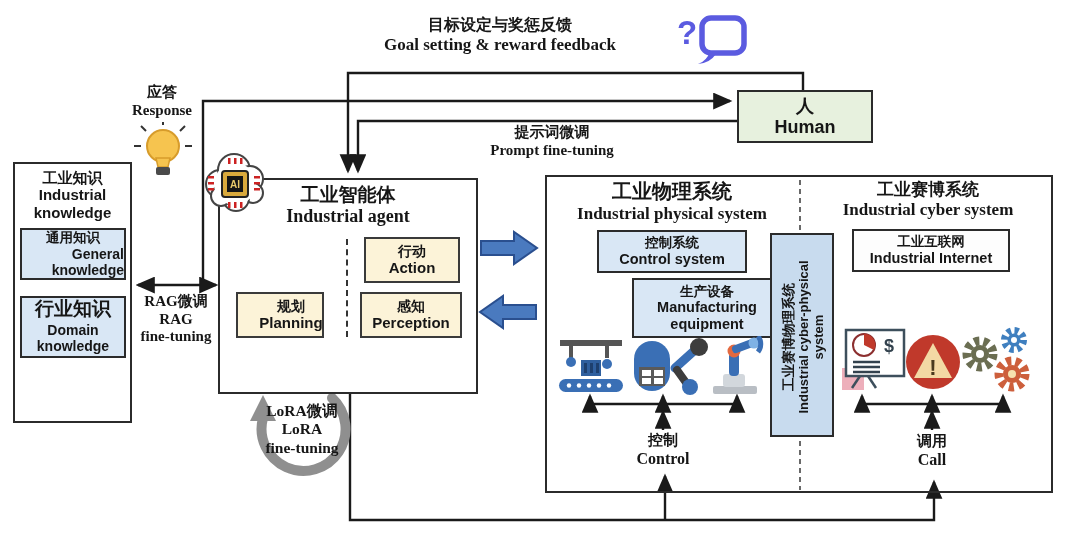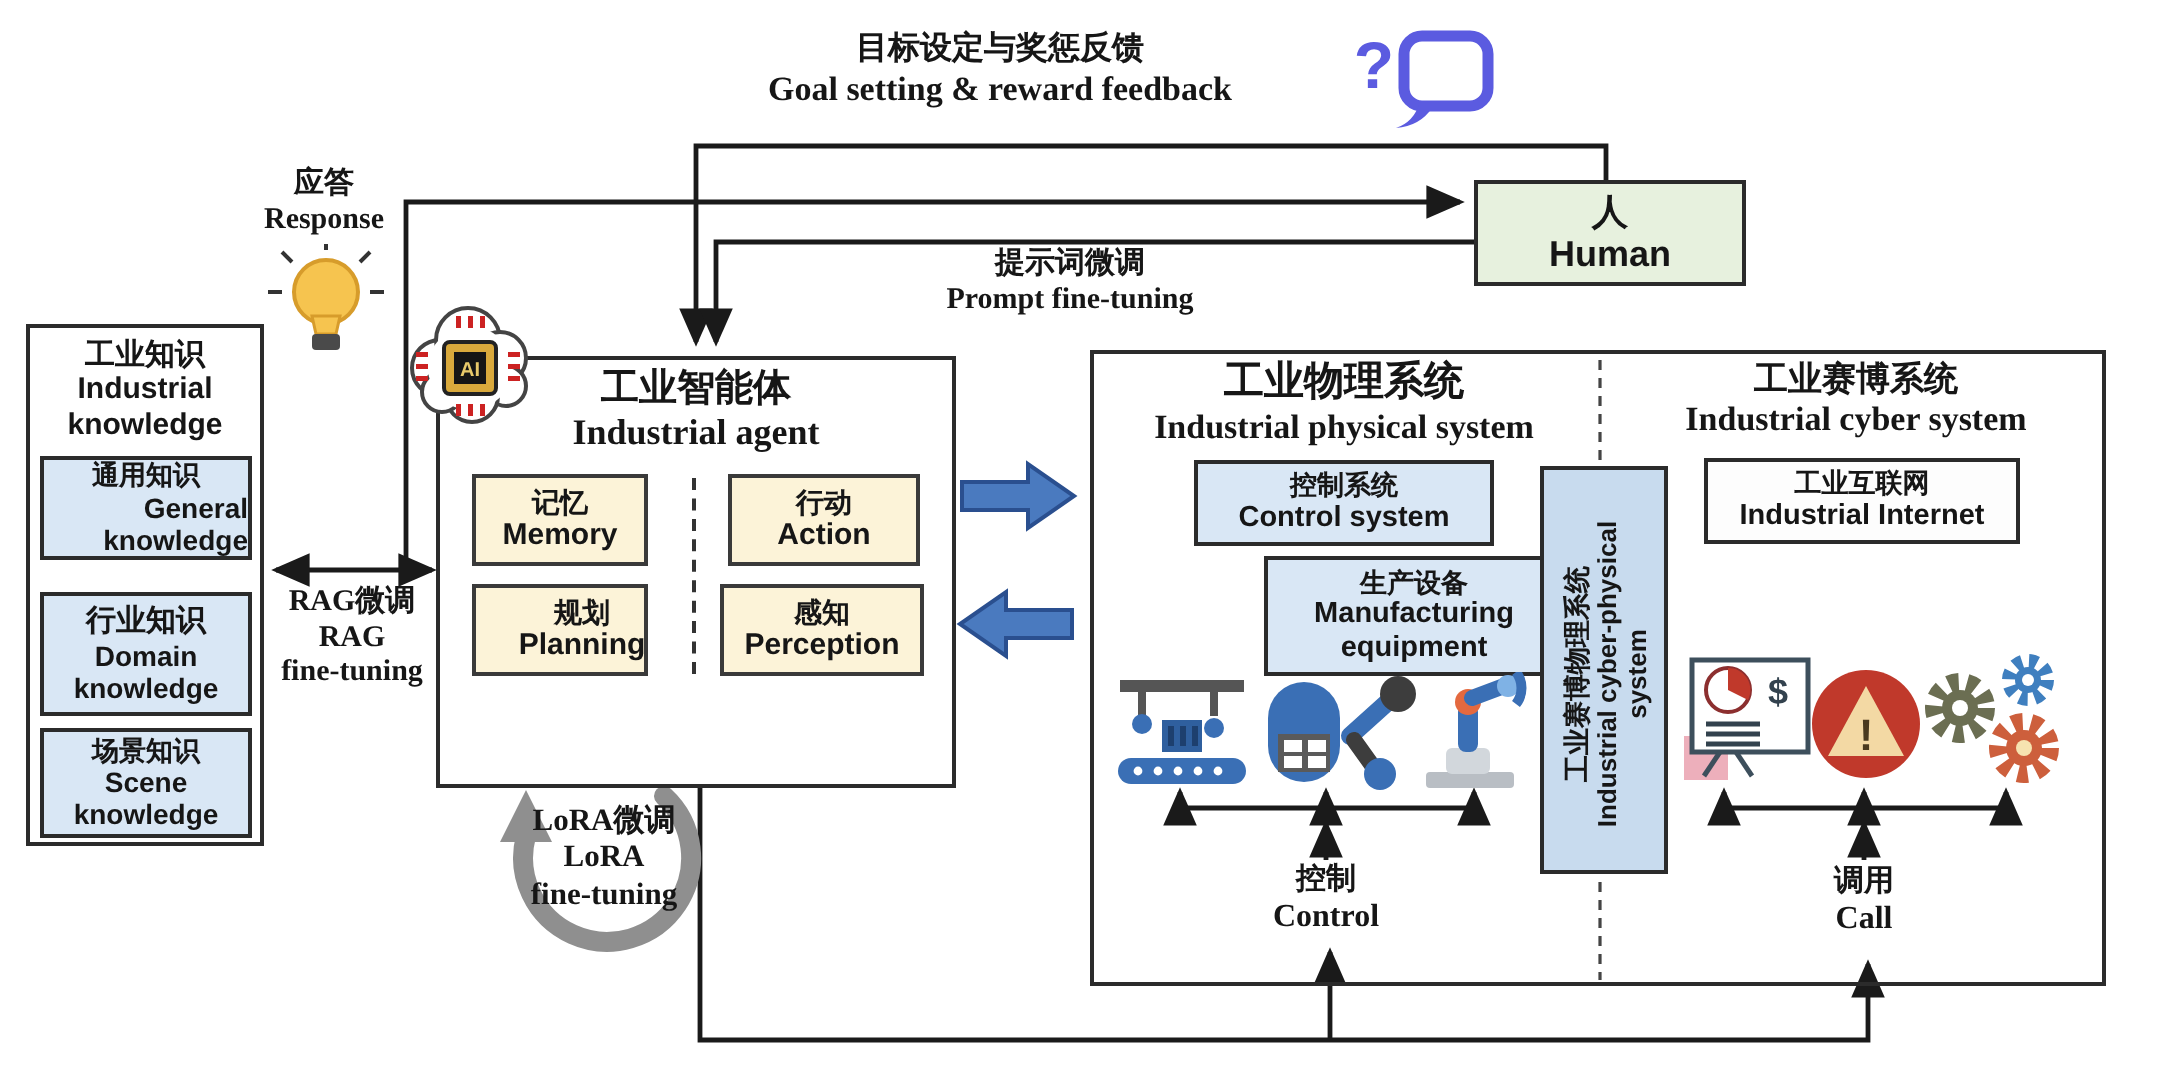--- a/index.html
+++ b/index.html
@@ -75,21 +75,21 @@
 
     <path d="M332,398 A42,42 0 1 1 263,418" fill="none" stroke="#8f8f8f" stroke-width="10" stroke-linecap="round"></path>
     <polygon points="250,421 276,421 263,395" fill="#8f8f8f"></polygon>
   </svg>
 
   <div class="lbl" style="left:330px;top:16px;width:340px;">
     <span style="font-size:16px;">目标设定与奖惩反馈</span>
     <span style="font-size:17px;">Goal setting &amp; reward feedback</span>
   </div>
 
-  <div class="lbl" style="left:425px;top:124px;width:220px;">
+  <div class="lbl" style="left:442px;top:124px;width:220px;">
     <span style="font-size:15px;">提示词微调</span>
     <span style="font-size:15px;">Prompt fine-tuning</span>
   </div>
 
   <div class="lbl" style="left:110px;top:84px;width:104px;">
     <span style="font-size:15px;">应答</span>
     <span style="font-size:15px;">Response</span>
   </div>
 
   <svg class="abs z3" style="left:670px;top:8px;" width="85" height="62" viewBox="0 0 85 62">
@@ -118,44 +118,36 @@
 
   <div class="bx outer" style="left:13px;top:162px;width:119px;height:261px;justify-content:flex-start;padding-top:5px;">
     <span style="font-size:15px;">工业知识</span>
     <span style="font-size:15px;">Industrial knowledge</span>
   </div>
   <div class="bx blue" style="left:20px;top:228px;width:106px;height:52px;text-align:right;">
     <span style="font-size:13.5px;">通用知识</span>
     <span style="font-size:14px;">General knowledge</span>
   </div>
   <div class="bx blue" style="left:20px;top:296px;width:106px;height:62px;">
-    <span style="font-size:15px;">行业知识</span>
+    <span style="font-size:19px;font-family:Liberation Mono, monospace;">行业知识</span>
     <span style="font-size:14px;">Domain knowledge</span>
-  </div>
-  <div class="bx blue" style="left:20px;top:364px;width:106px;height:55px;">
-    <span style="font-size:13.5px;">场景知识</span>
-    <span style="font-size:14px;">Scene knowledge</span>
   </div>
 
   <div class="lbl" style="left:120px;top:293px;width:112px;">
     <span style="font-size:15px;">RAG微调</span>
     <span style="font-size:15px;">RAG</span>
     <span style="font-size:15px;">fine-tuning</span>
   </div>
 
   <div class="bx outer" style="left:218px;top:178px;width:260px;height:216px;"></div>
   <div class="lbl" style="left:218px;top:184px;width:260px;">
     <span style="font-size:19px;">工业智能体</span>
     <span style="font-size:18px;">Industrial agent</span>
   </div>
 
-  <div class="bx cream" style="left:236px;top:237px;width:88px;height:46px;">
-    <span style="font-size:14px;">记忆</span>
-    <span style="font-size:15px;">Memory</span>
-  </div>
   <div class="bx cream" style="left:364px;top:237px;width:96px;height:46px;">
     <span style="font-size:14px;">行动</span>
     <span style="font-size:15px;">Action</span>
   </div>
   <div class="bx cream" style="left:236px;top:292px;width:88px;height:46px;padding-left:22px;">
     <span style="font-size:14px;">规划</span>
     <span style="font-size:15px;">Planning</span>
   </div>
   <div class="bx cream" style="left:360px;top:292px;width:102px;height:46px;">
     <span style="font-size:14px;">感知</span>

